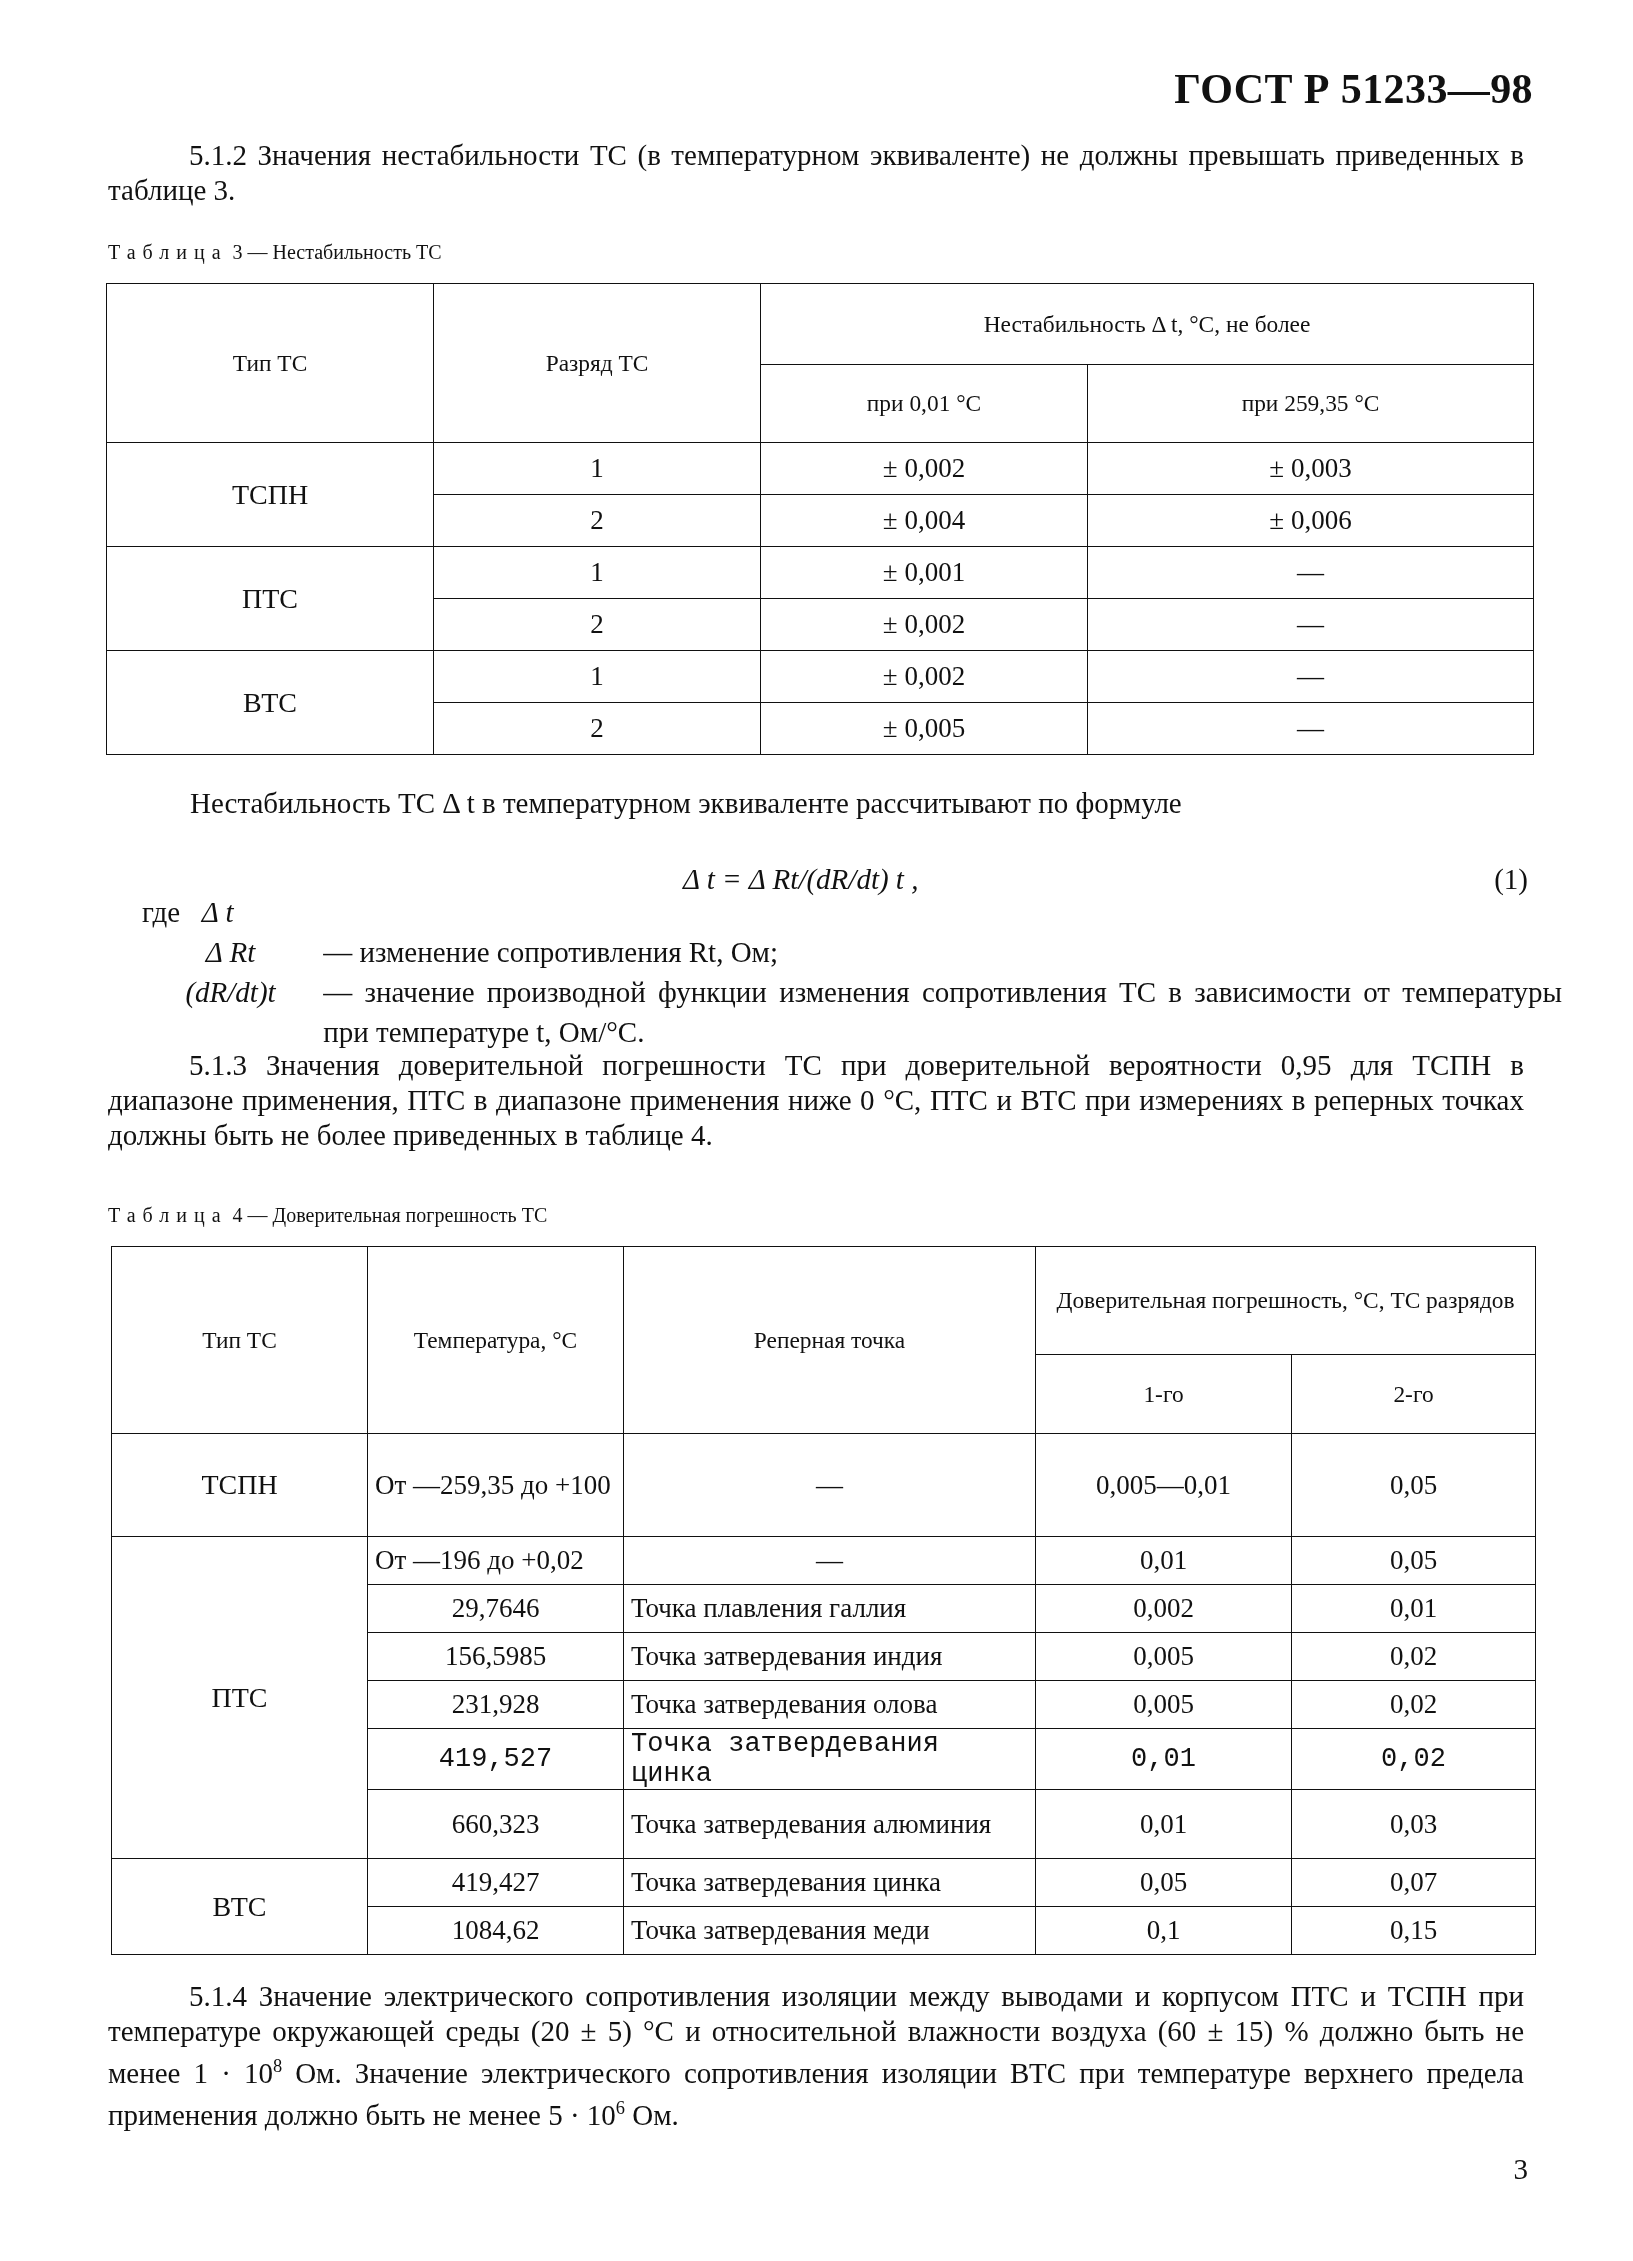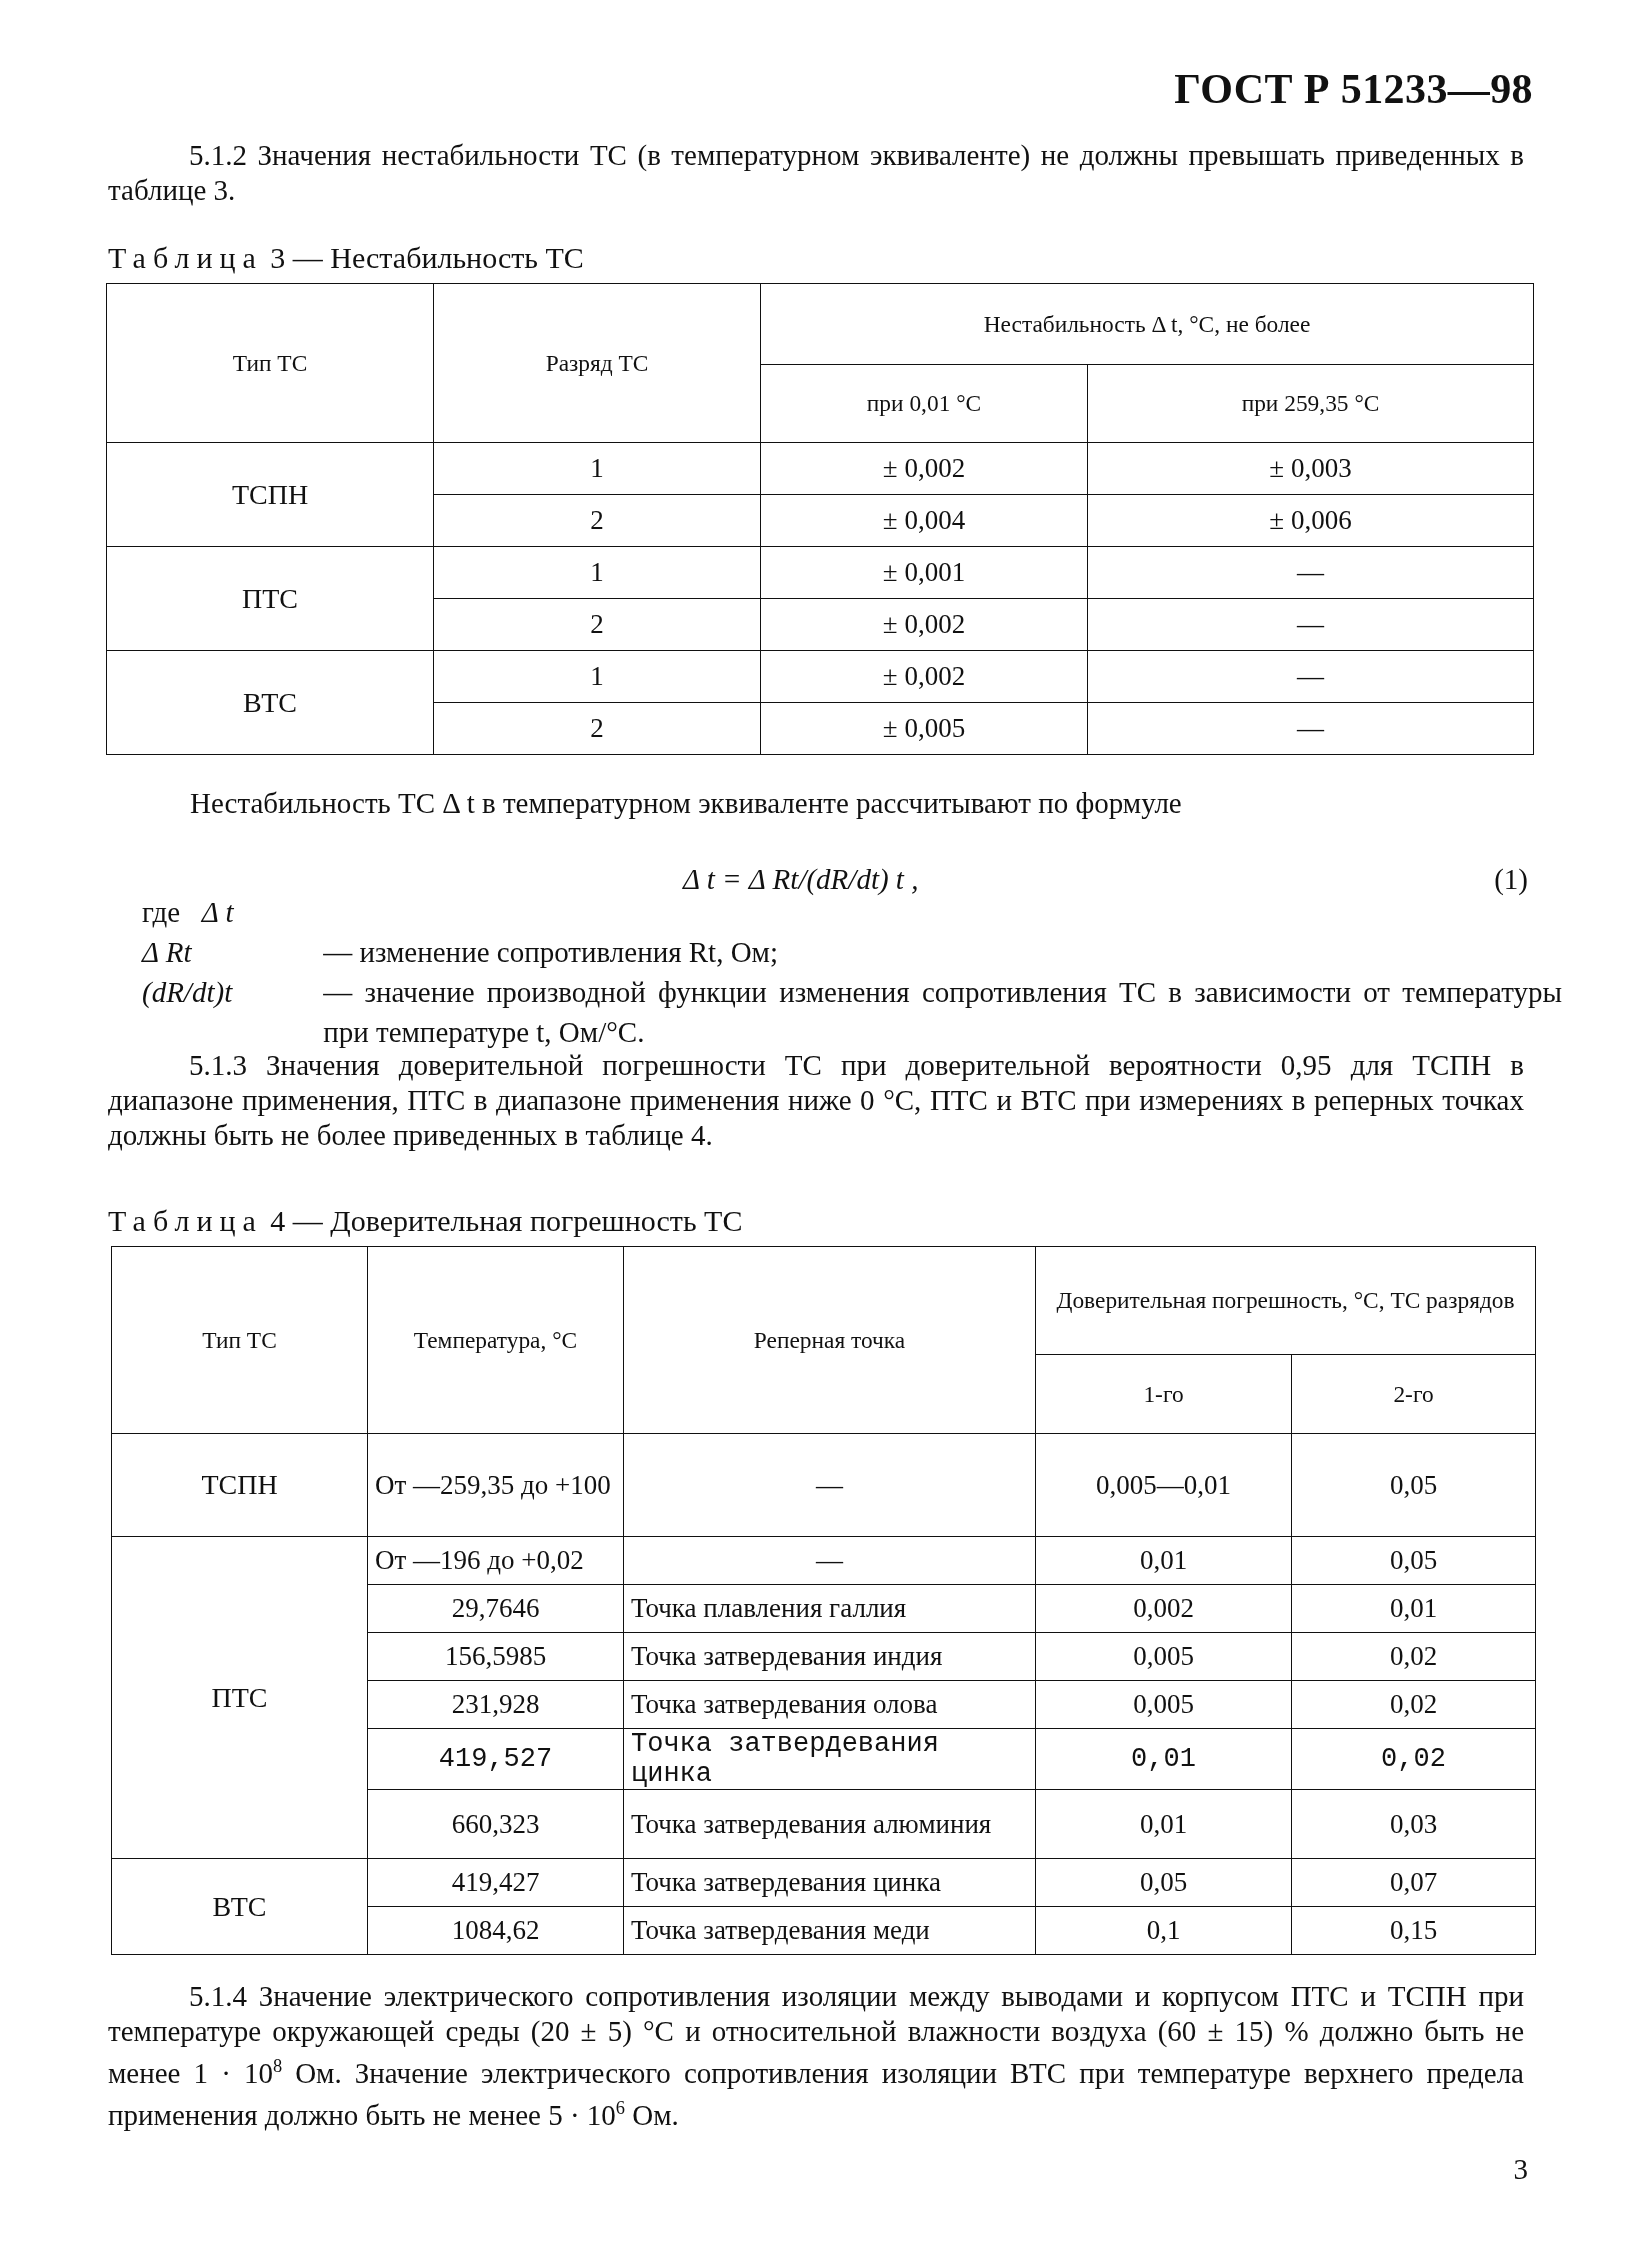--- a/index.html
+++ b/index.html
@@ -2,38 +2,38 @@
 <html style="font-size:11.3px"><head>
 <meta charset="utf-8">
 <style>
   html, body { margin: 0; padding: 0; background: #ffffff; }
   body { width: 1634px; height: 2261px; position: relative; overflow: hidden;
          font-family: "Liberation Serif", "DejaVu Serif", serif; color: #111; }
   .page { position: absolute; left: 0; top: 0; width: 1634px; height: 2261px; }
   .header-gost { position: absolute; right: 101px; top: 65px; font-size: 42px; font-weight: bold; letter-spacing: 0.4px; }
   .para { position: absolute; left: 108px; width: 1416px; font-size: 29px; line-height: 35px; text-align: justify; }
   .indent { text-indent: 81px; }
-  .caption { position: absolute; left: 108px; font-size: 30px; }
+  .caption { position: absolute; left: 108px; font-size: 20px; }
   .caption .spaced { letter-spacing: 7px; }
   table { position: absolute; border-collapse: collapse; font-size: 23.4px; }
   td, th { border: 1.8px solid #111; text-align: center; vertical-align: middle; font-weight: normal; padding: 0 7px; }
   .t3 { left: 106px; top: 283px; width: 1428px; }
   .t3 .big { font-size: 28px; }
   .t3 .val { font-size: 27px; }
   .t4 { left: 111px; top: 1246px; width: 1425px; }
   .t4 .big { font-size: 28px; }
   .t4 .val { font-size: 27px; }
   .t4 td.left { text-align: left; }
   .t4 td.just { text-align: justify; text-align-last: left; }
   .formula { position: absolute; top: 863px; left: 0; width: 1634px; font-size: 29px; }
   .formula .expr { position: absolute; left: 683px; font-style: italic; }
   .formula .num { position: absolute; right: 106px; }
   .defs { position: absolute; left: 108px; top: 892px; width: 1420px; font-size: 29px; line-height: 40px; margin-left: 34px; }
   .def-row { display: flex; }
-  .def-sym { width: 177px; flex: none; text-align: left; padding-right: 4.2px; white-space: nowrap; }
+  .def-sym { width: 177px; flex: none; text-align: center; padding-right: 4.2px; white-space: nowrap; }
   .def-text { flex: 1; text-align: justify; }
   .page-num { position: absolute; right: 106px; top: 2153px; font-size: 29px; }
   i { font-style: italic; }
   sup { font-size: 18.4px; }
 </style>
 </head>
 <body>
 
 <div class="page">
 

